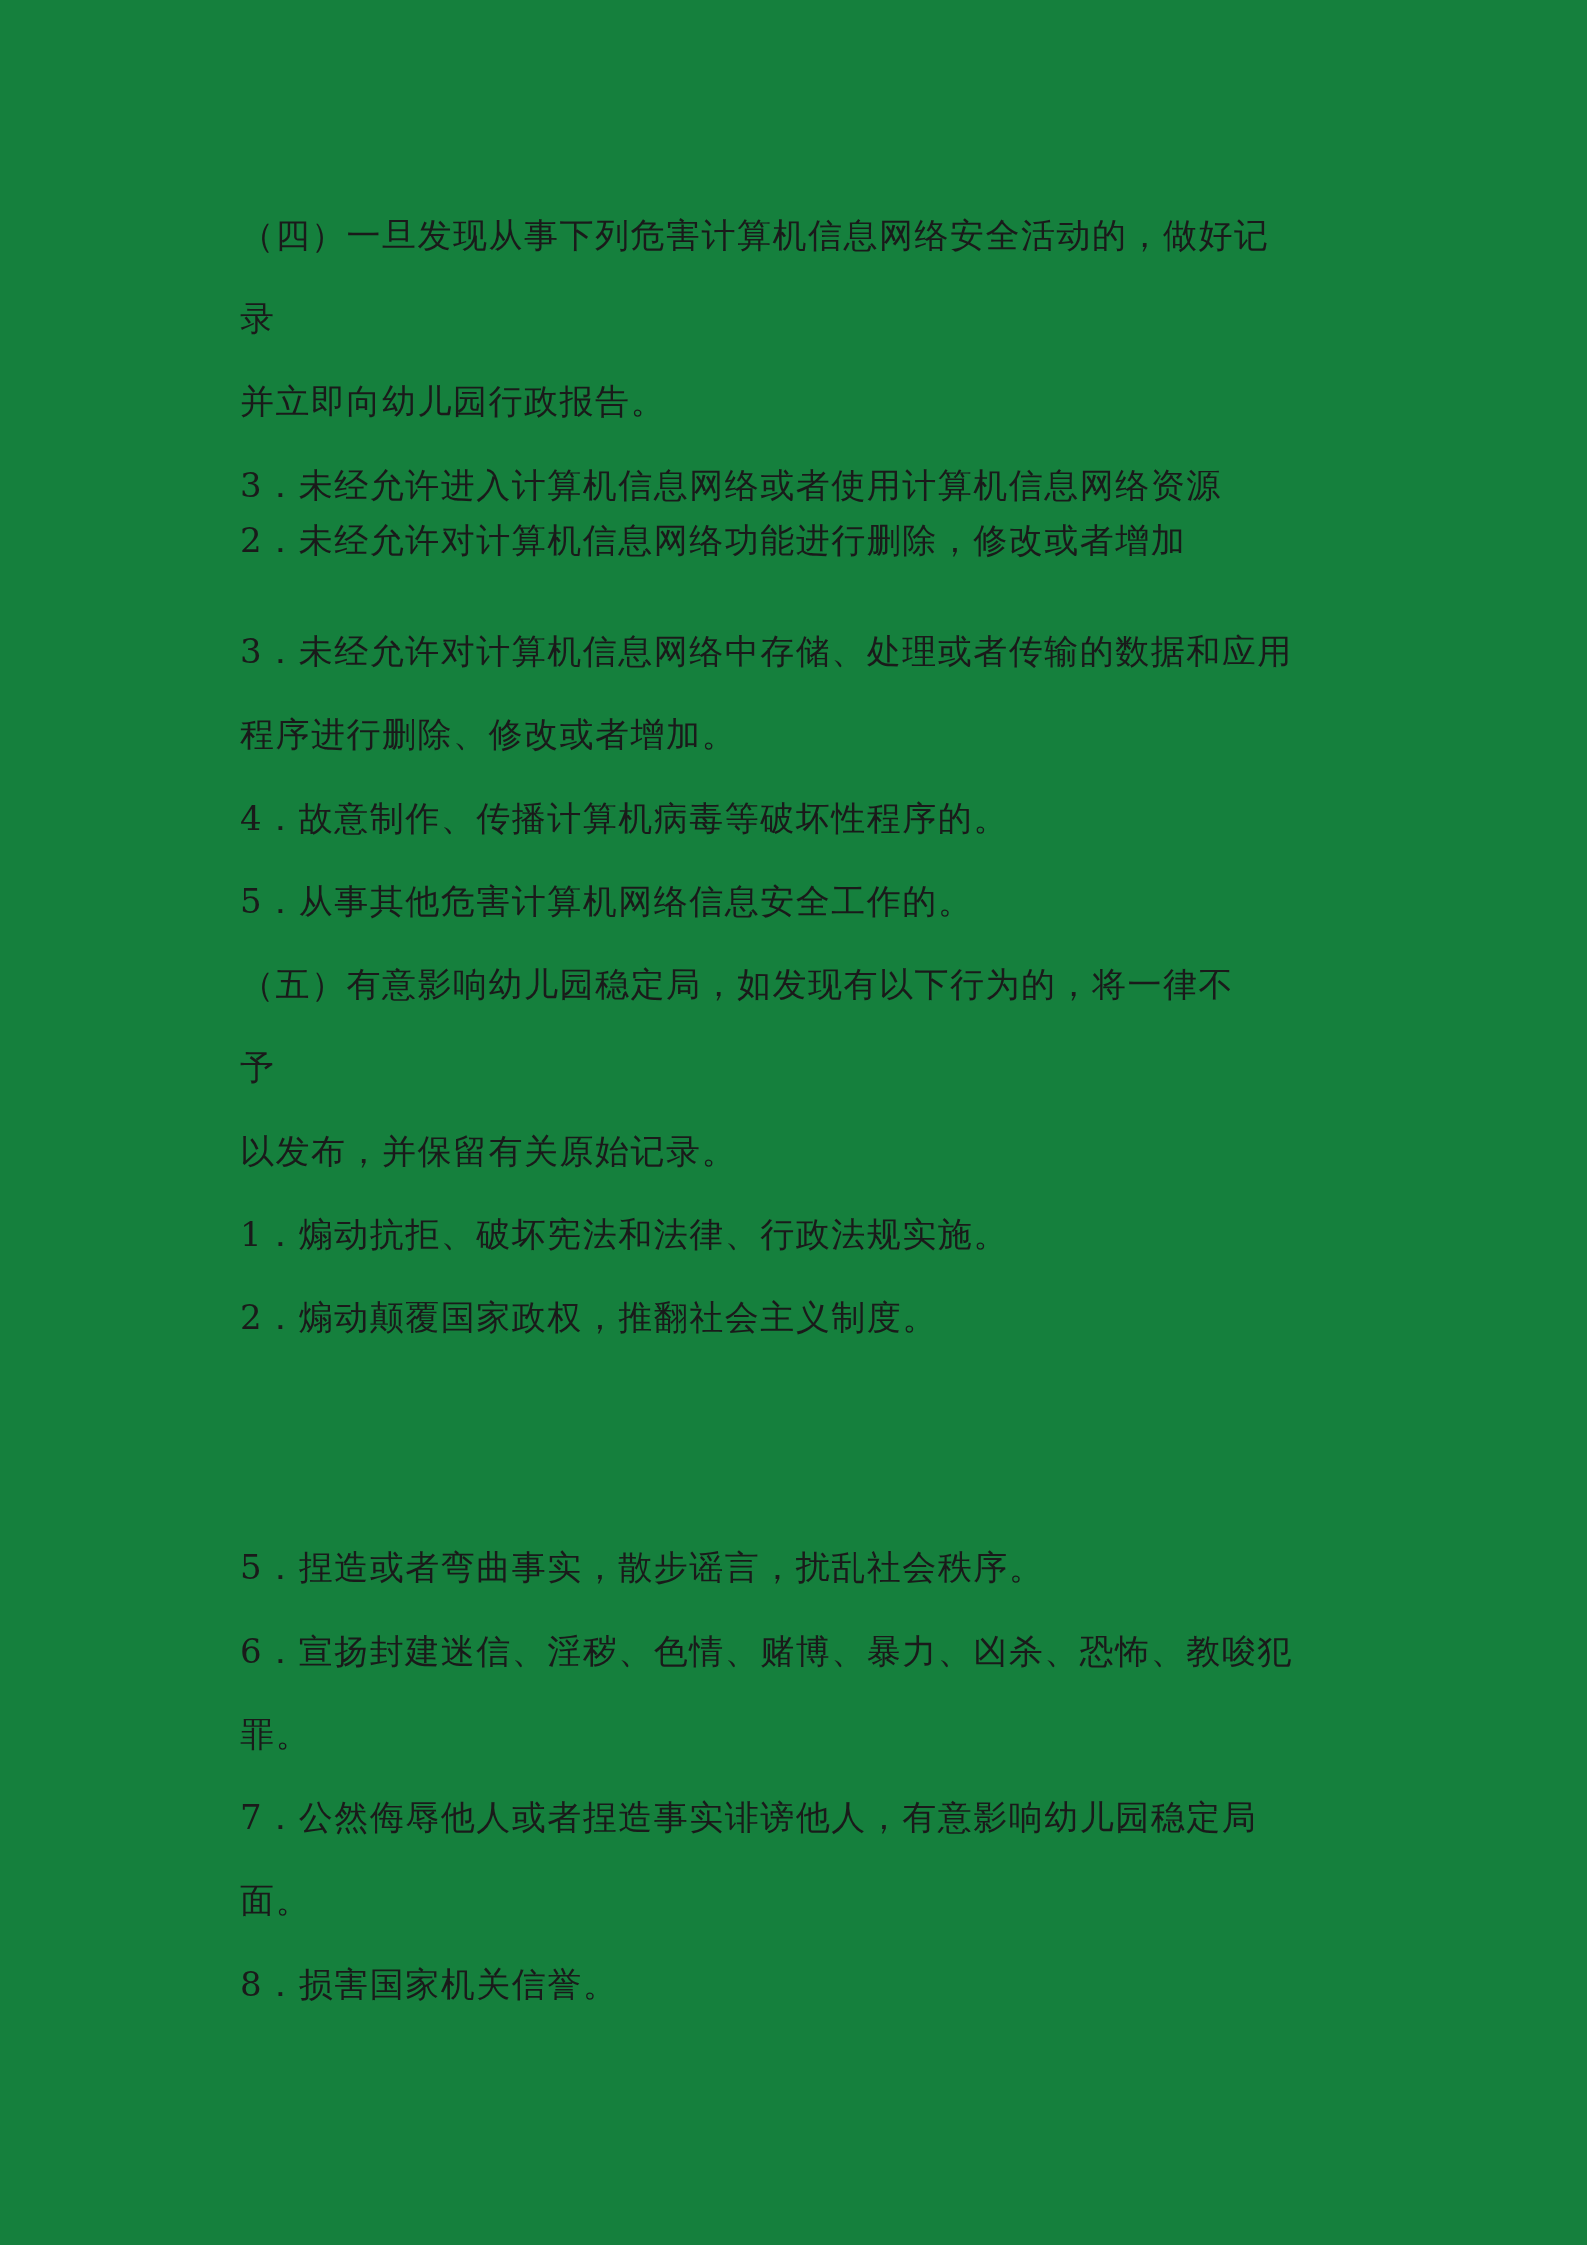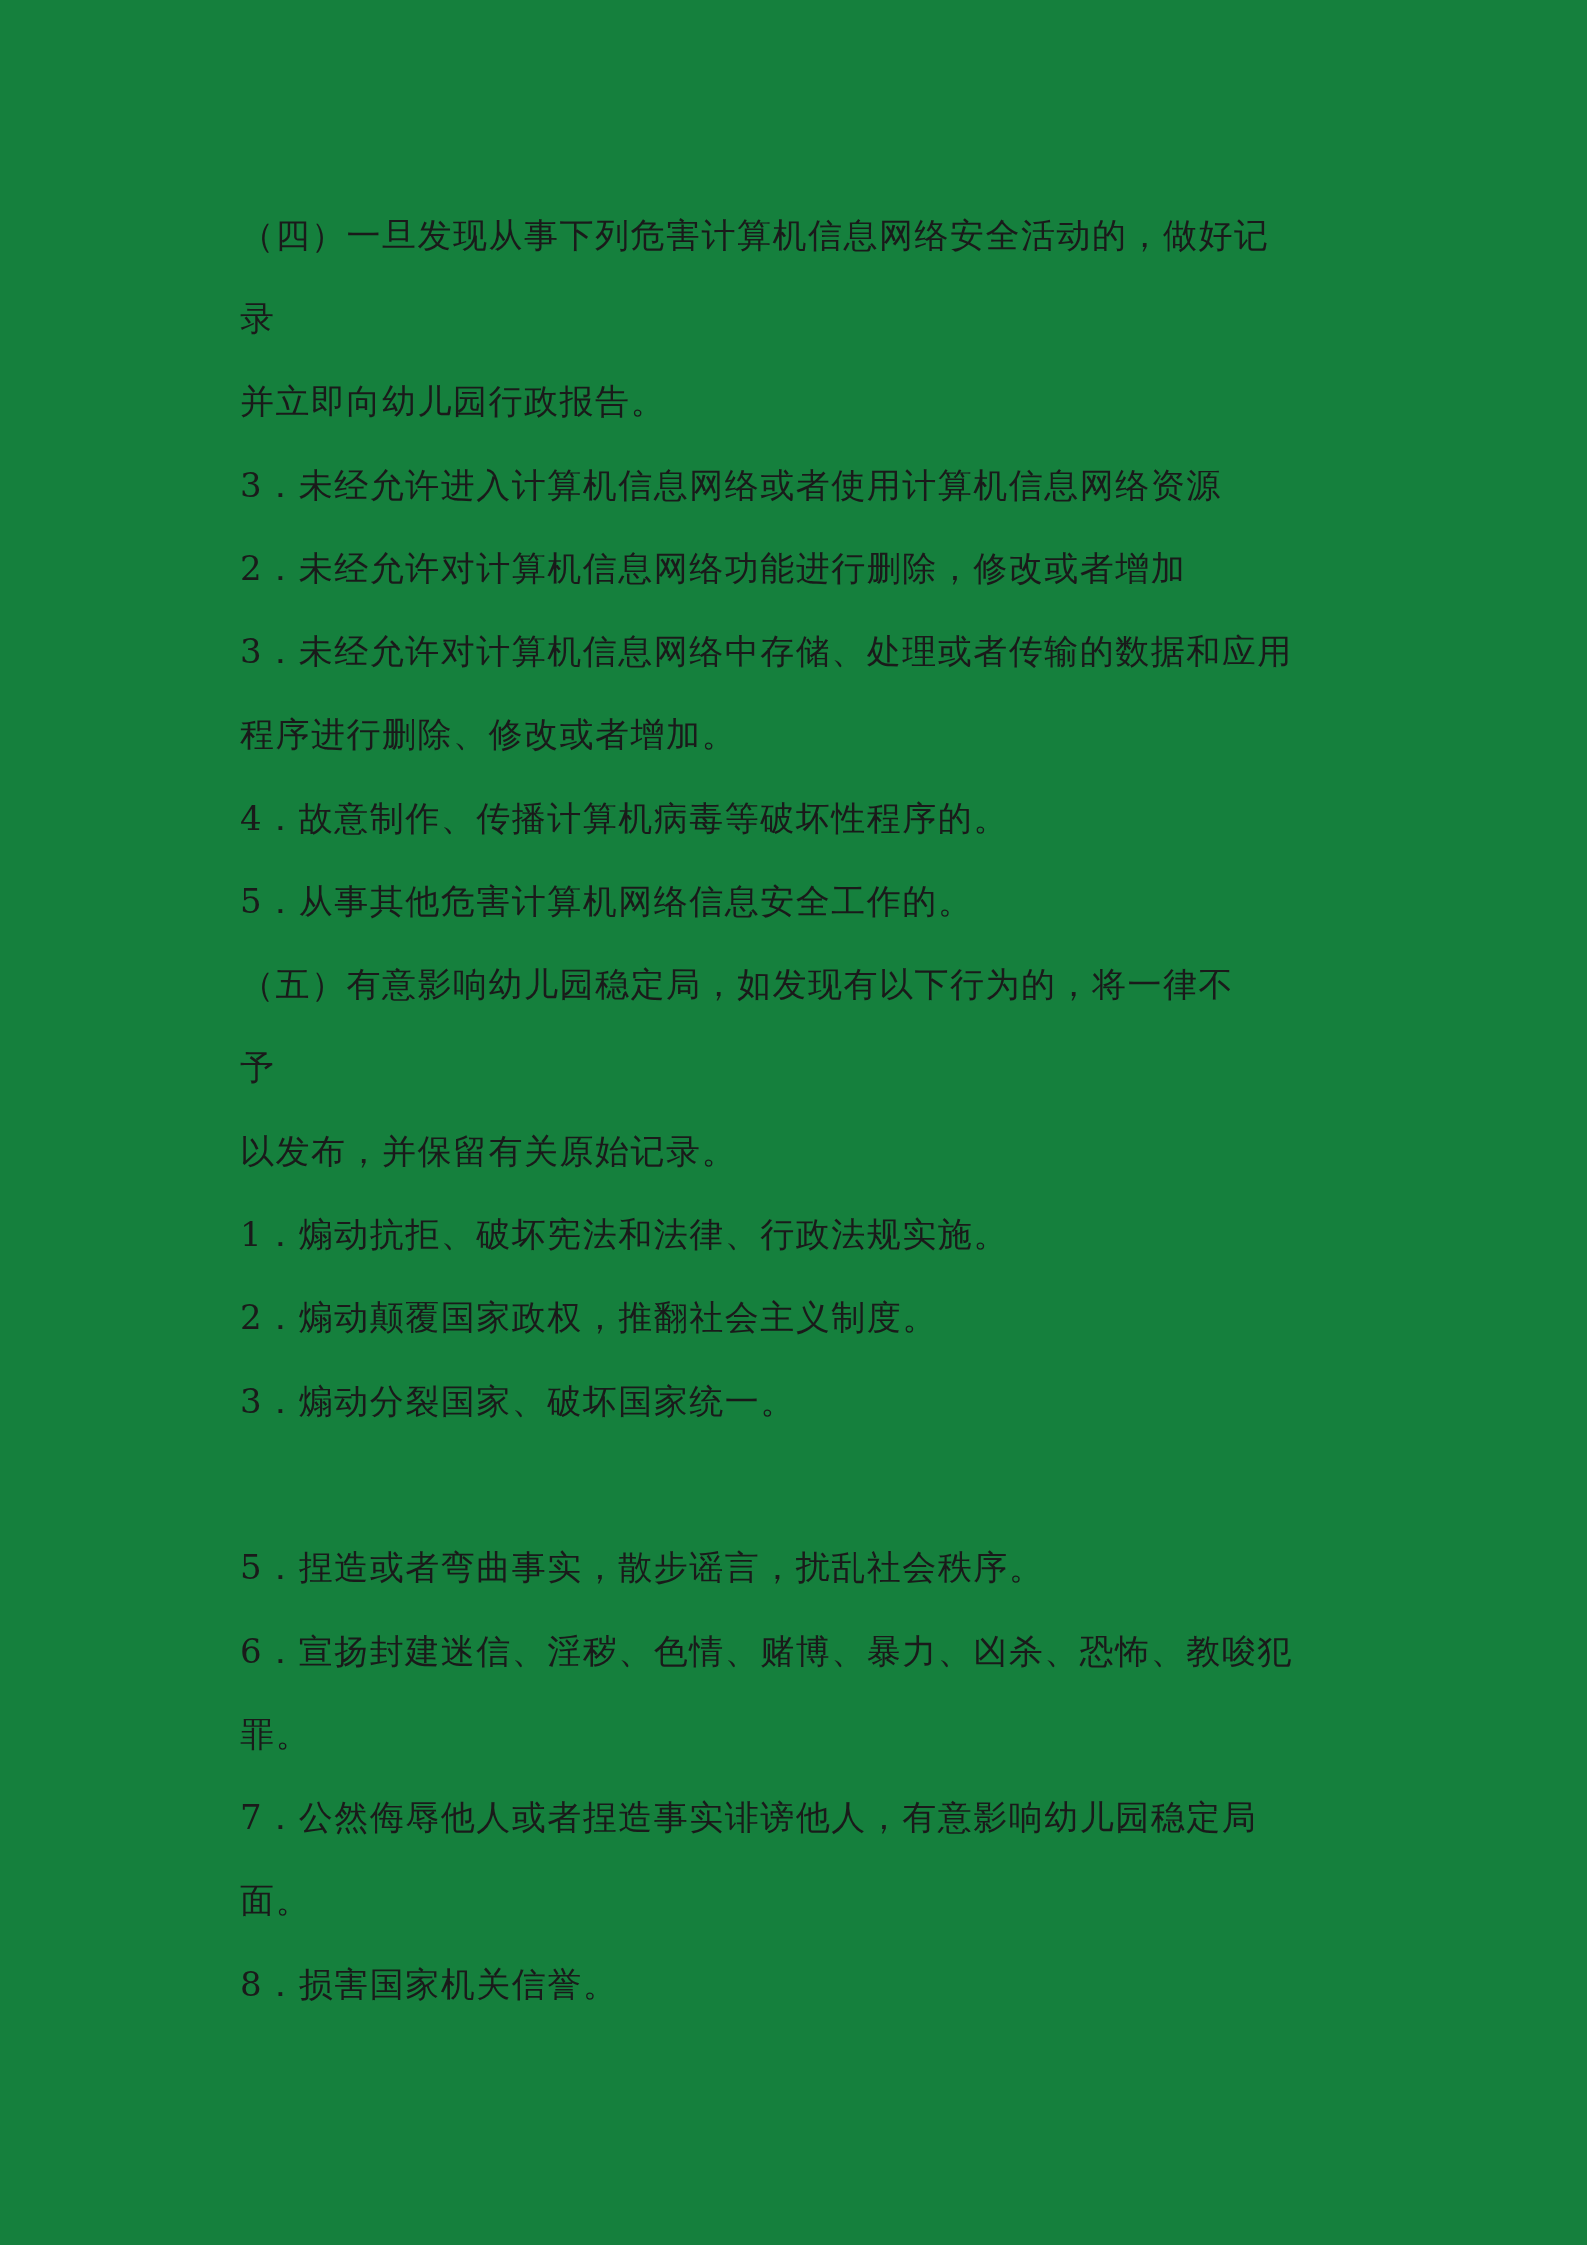--- a/index.html
+++ b/index.html
@@ -33,30 +33,29 @@
   }
 </style>
 </head>
 <body>
 
 <div class="page">
   <div class="line" style="top:215px">（四）一旦发现从事下列危害计算机信息网络安全活动的，做好记</div>
   <div class="line" style="top:298px">录</div>
   <div class="line" style="top:381px">并立即向幼儿园行政报告。</div>
   <div class="line" style="top:465px">3．未经允许进入计算机信息网络或者使用计算机信息网络资源</div>
-  <div class="line" style="top:548px">2．未经允许对计算机信息网络功能进行删除，修改或者增加</div>
+  <div class="line" style="top:520px">2．未经允许对计算机信息网络功能进行删除，修改或者增加</div>
   <div class="line" style="top:631px">3．未经允许对计算机信息网络中存储、处理或者传输的数据和应用</div>
   <div class="line" style="top:714px">程序进行删除、修改或者增加。</div>
   <div class="line" style="top:798px">4．故意制作、传播计算机病毒等破坏性程序的。</div>
   <div class="line" style="top:881px">5．从事其他危害计算机网络信息安全工作的。</div>
   <div class="line" style="top:964px">（五）有意影响幼儿园稳定局，如发现有以下行为的，将一律不</div>
   <div class="line" style="top:1047px">予</div>
   <div class="line" style="top:1131px">以发布，并保留有关原始记录。</div>
   <div class="line" style="top:1214px">1．煽动抗拒、破坏宪法和法律、行政法规实施。</div>
   <div class="line" style="top:1297px">2．煽动颠覆国家政权，推翻社会主义制度。</div>
-  <div class="line" style="top:1381px">3．煽动分裂国家、破坏国家统一。</div>
   <div class="line" style="top:1547px">5．捏造或者弯曲事实，散步谣言，扰乱社会秩序。</div>
   <div class="line" style="top:1631px">6．宣扬封建迷信、淫秽、色情、赌博、暴力、凶杀、恐怖、教唆犯</div>
   <div class="line" style="top:1714px">罪。</div>
   <div class="line" style="top:1797px">7．公然侮辱他人或者捏造事实诽谤他人，有意影响幼儿园稳定局</div>
   <div class="line" style="top:1880px">面。</div>
   <div class="line" style="top:1964px">8．损害国家机关信誉。</div>
 </div>
 
 </body></html>

